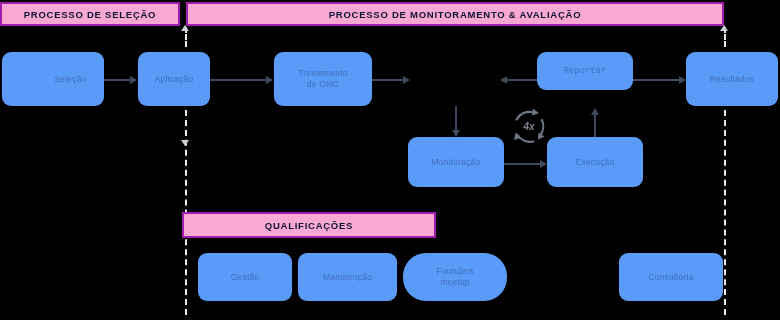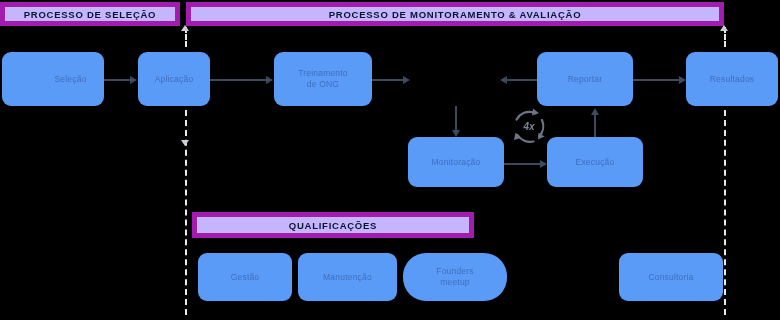--- a/index.html
+++ b/index.html
@@ -14,22 +14,22 @@
     position: relative;
     width: 780px;
     height: 320px;
     background: #000000;
     overflow: hidden;
   }
 
   
   .banner {
     position: absolute;
-    background: #c4b5fd;
-    border: 5px solid #a21caf;
+    background: #f9a8d4;
+    border: 2px solid #a21caf;
     display: flex;
     align-items: center;
     justify-content: center;
     box-sizing: border-box;
   }
   .banner .banner-label {
     color: #0a1530;
     font-size: 9.5px;
     font-weight: bold;
     letter-spacing: 0.75px;
@@ -192,21 +192,21 @@
   <div class="pbox" style="left:138px; top:52px; width:72px; height:54px;">
     <span class="pbox-label">Aplicação</span>
   </div>
 
   <div class="pbox" style="left:274px; top:52px; width:98px; height:54px;">
     <span class="pbox-label">Treinamento
 de ONG</span>
   </div>
 
 
-  <div class="pbox" style="left:537px; top:52px; width:96px; height:54px;">
+  <div class="pbox" style="left:537px; top:52px; width:96px; height:38px;font-family:Liberation Mono, monospace;">
     <span class="pbox-label">Reportar</span>
   </div>
 
   <div class="pbox" style="left:408px; top:137px; width:96px; height:50px;">
     <span class="pbox-label">Monitoração</span>
   </div>
 
   <div class="pbox" style="left:686px; top:52px; width:92px; height:54px;">
     <span class="pbox-label">Resultados</span>
   </div>
@@ -219,21 +219,21 @@
   <div class="dash-arrow-up" style="left:181px; top:25px;"></div>
 
   <div class="dashed-v" style="left:185px; top:110px; height:205px;"></div>
   <div class="dash-arrow-down" style="left:181px; top:140px;"></div>
 
   <div class="dashed-v" style="left:724px; top:27px; height:20px;"></div>
   <div class="dash-arrow-up" style="left:720px; top:25px;"></div>
 
   <div class="dashed-v" style="left:724px; top:110px; height:205px;"></div>
 
-  <div class="banner" style="left:192px; top:212px; width:282px; height:26px;">
+  <div class="banner" style="left:182px; top:212px; width:254px; height:26px;">
     <span class="banner-label">QUALIFICAÇÕES</span>
   </div>
 
 
   <div class="pbox" style="left:198px; top:253px; width:94px; height:48px;">
     <span class="pbox-label">Gestão</span>
   </div>
 
   <div class="pbox" style="left:298px; top:253px; width:99px; height:48px;">
     <span class="pbox-label">Manutenção</span>

